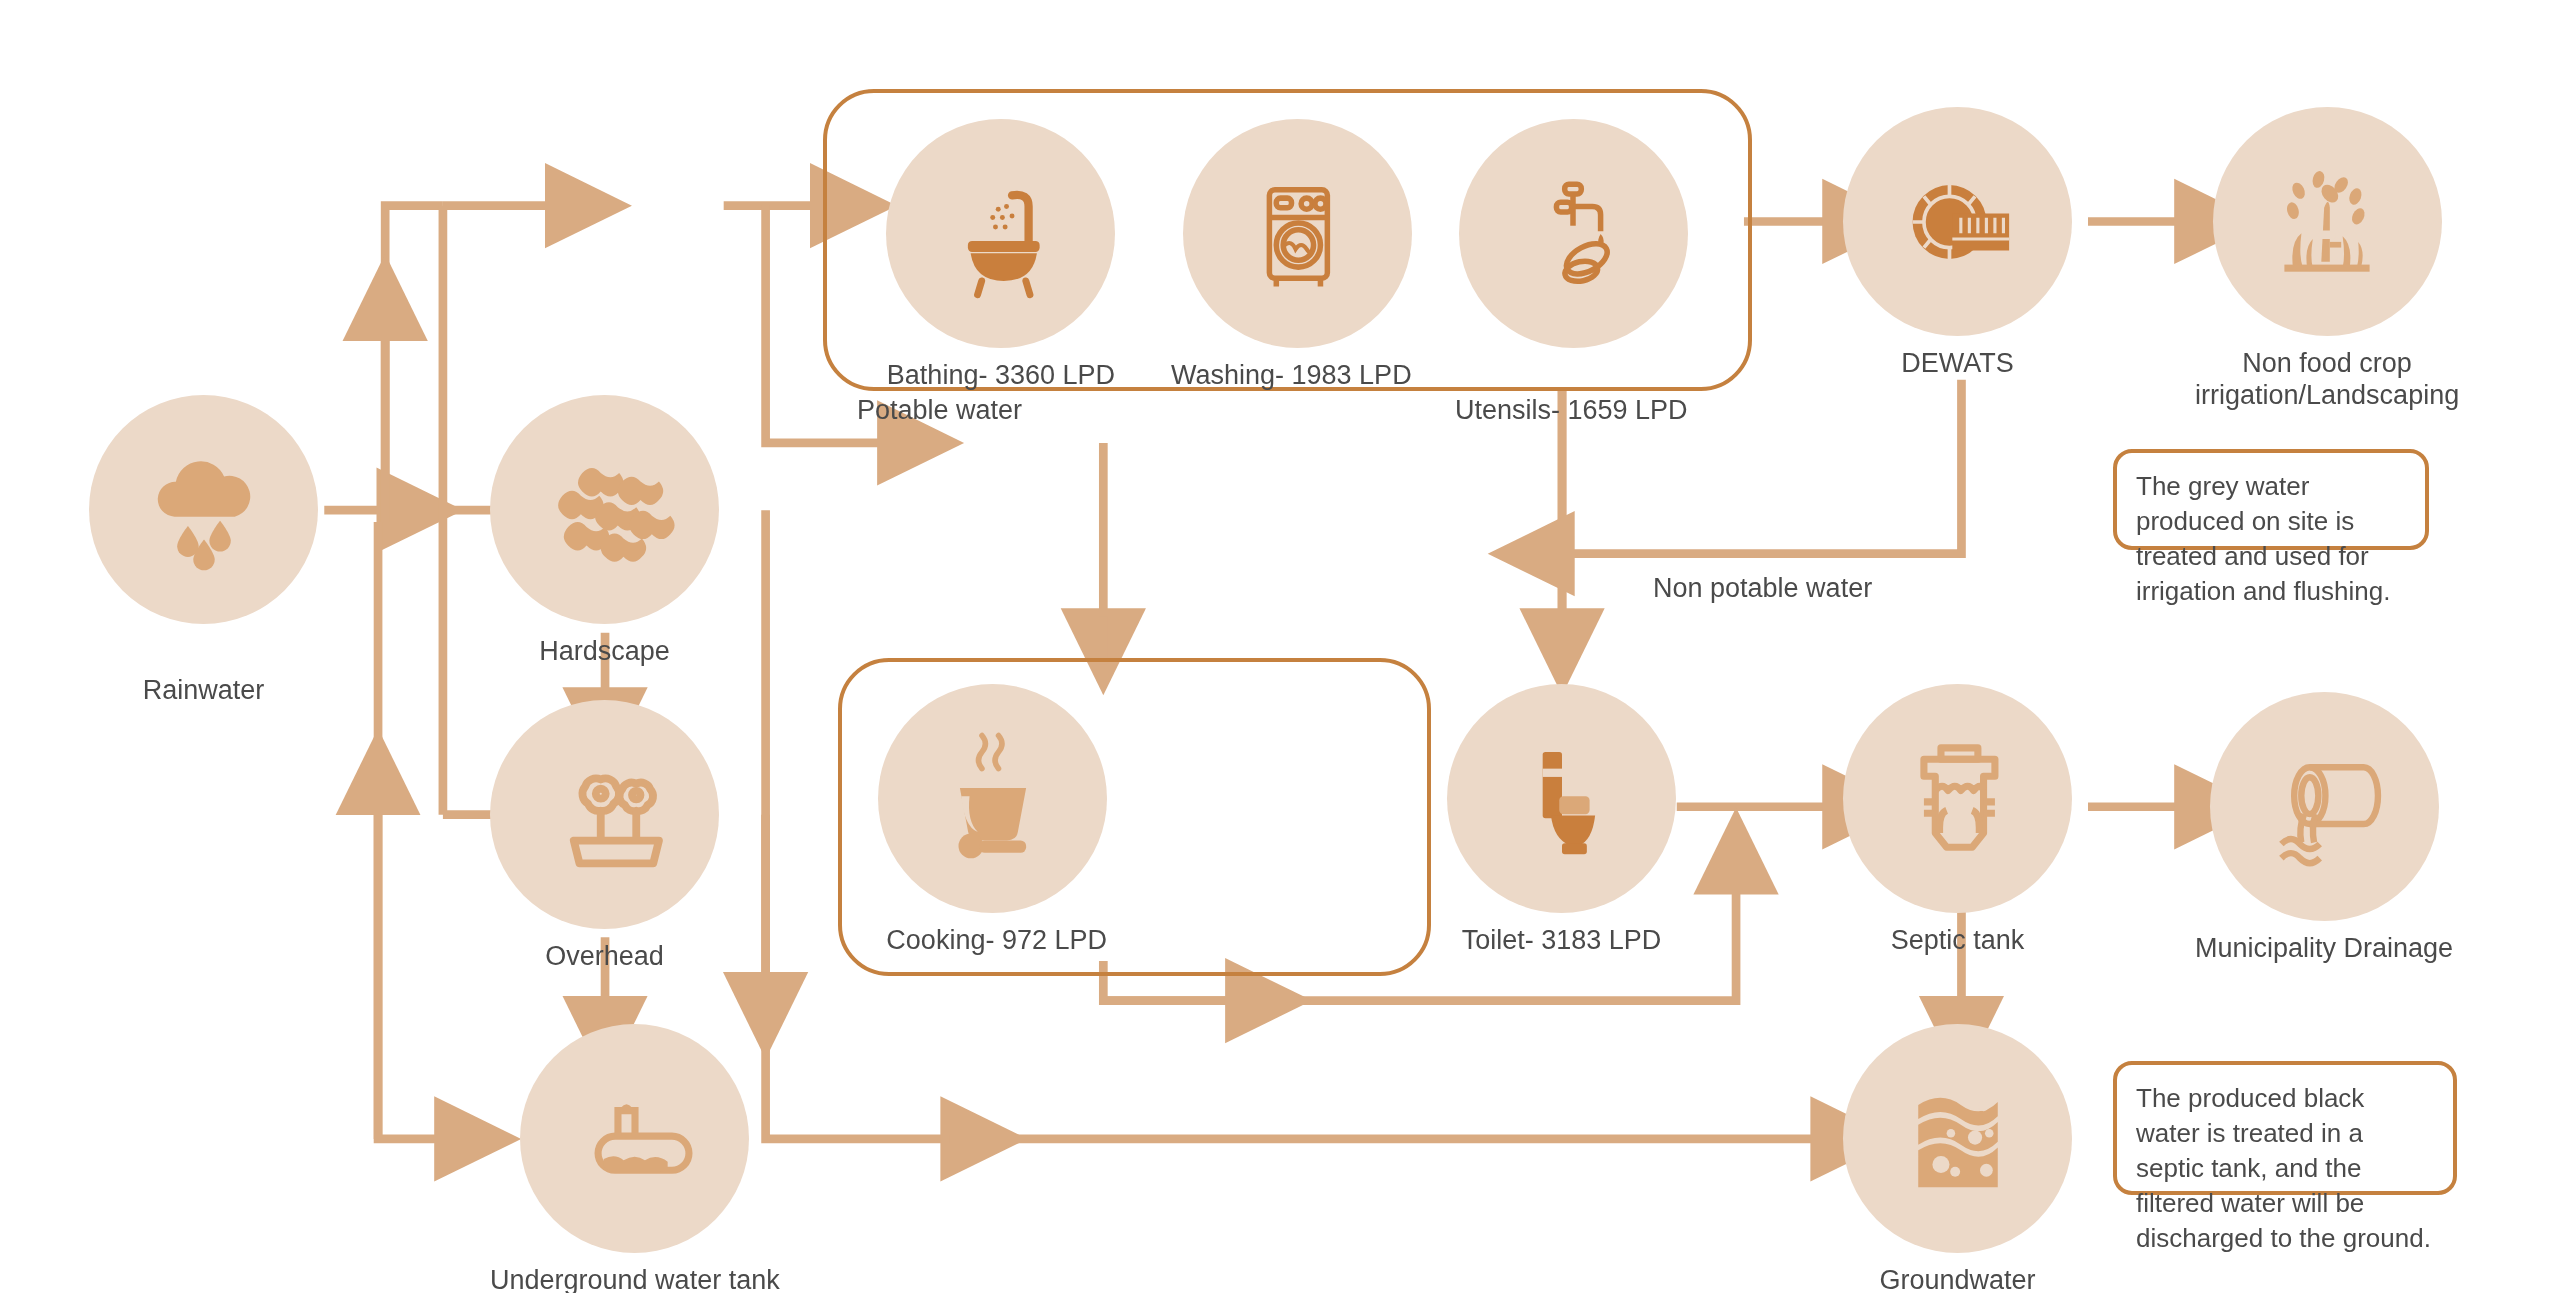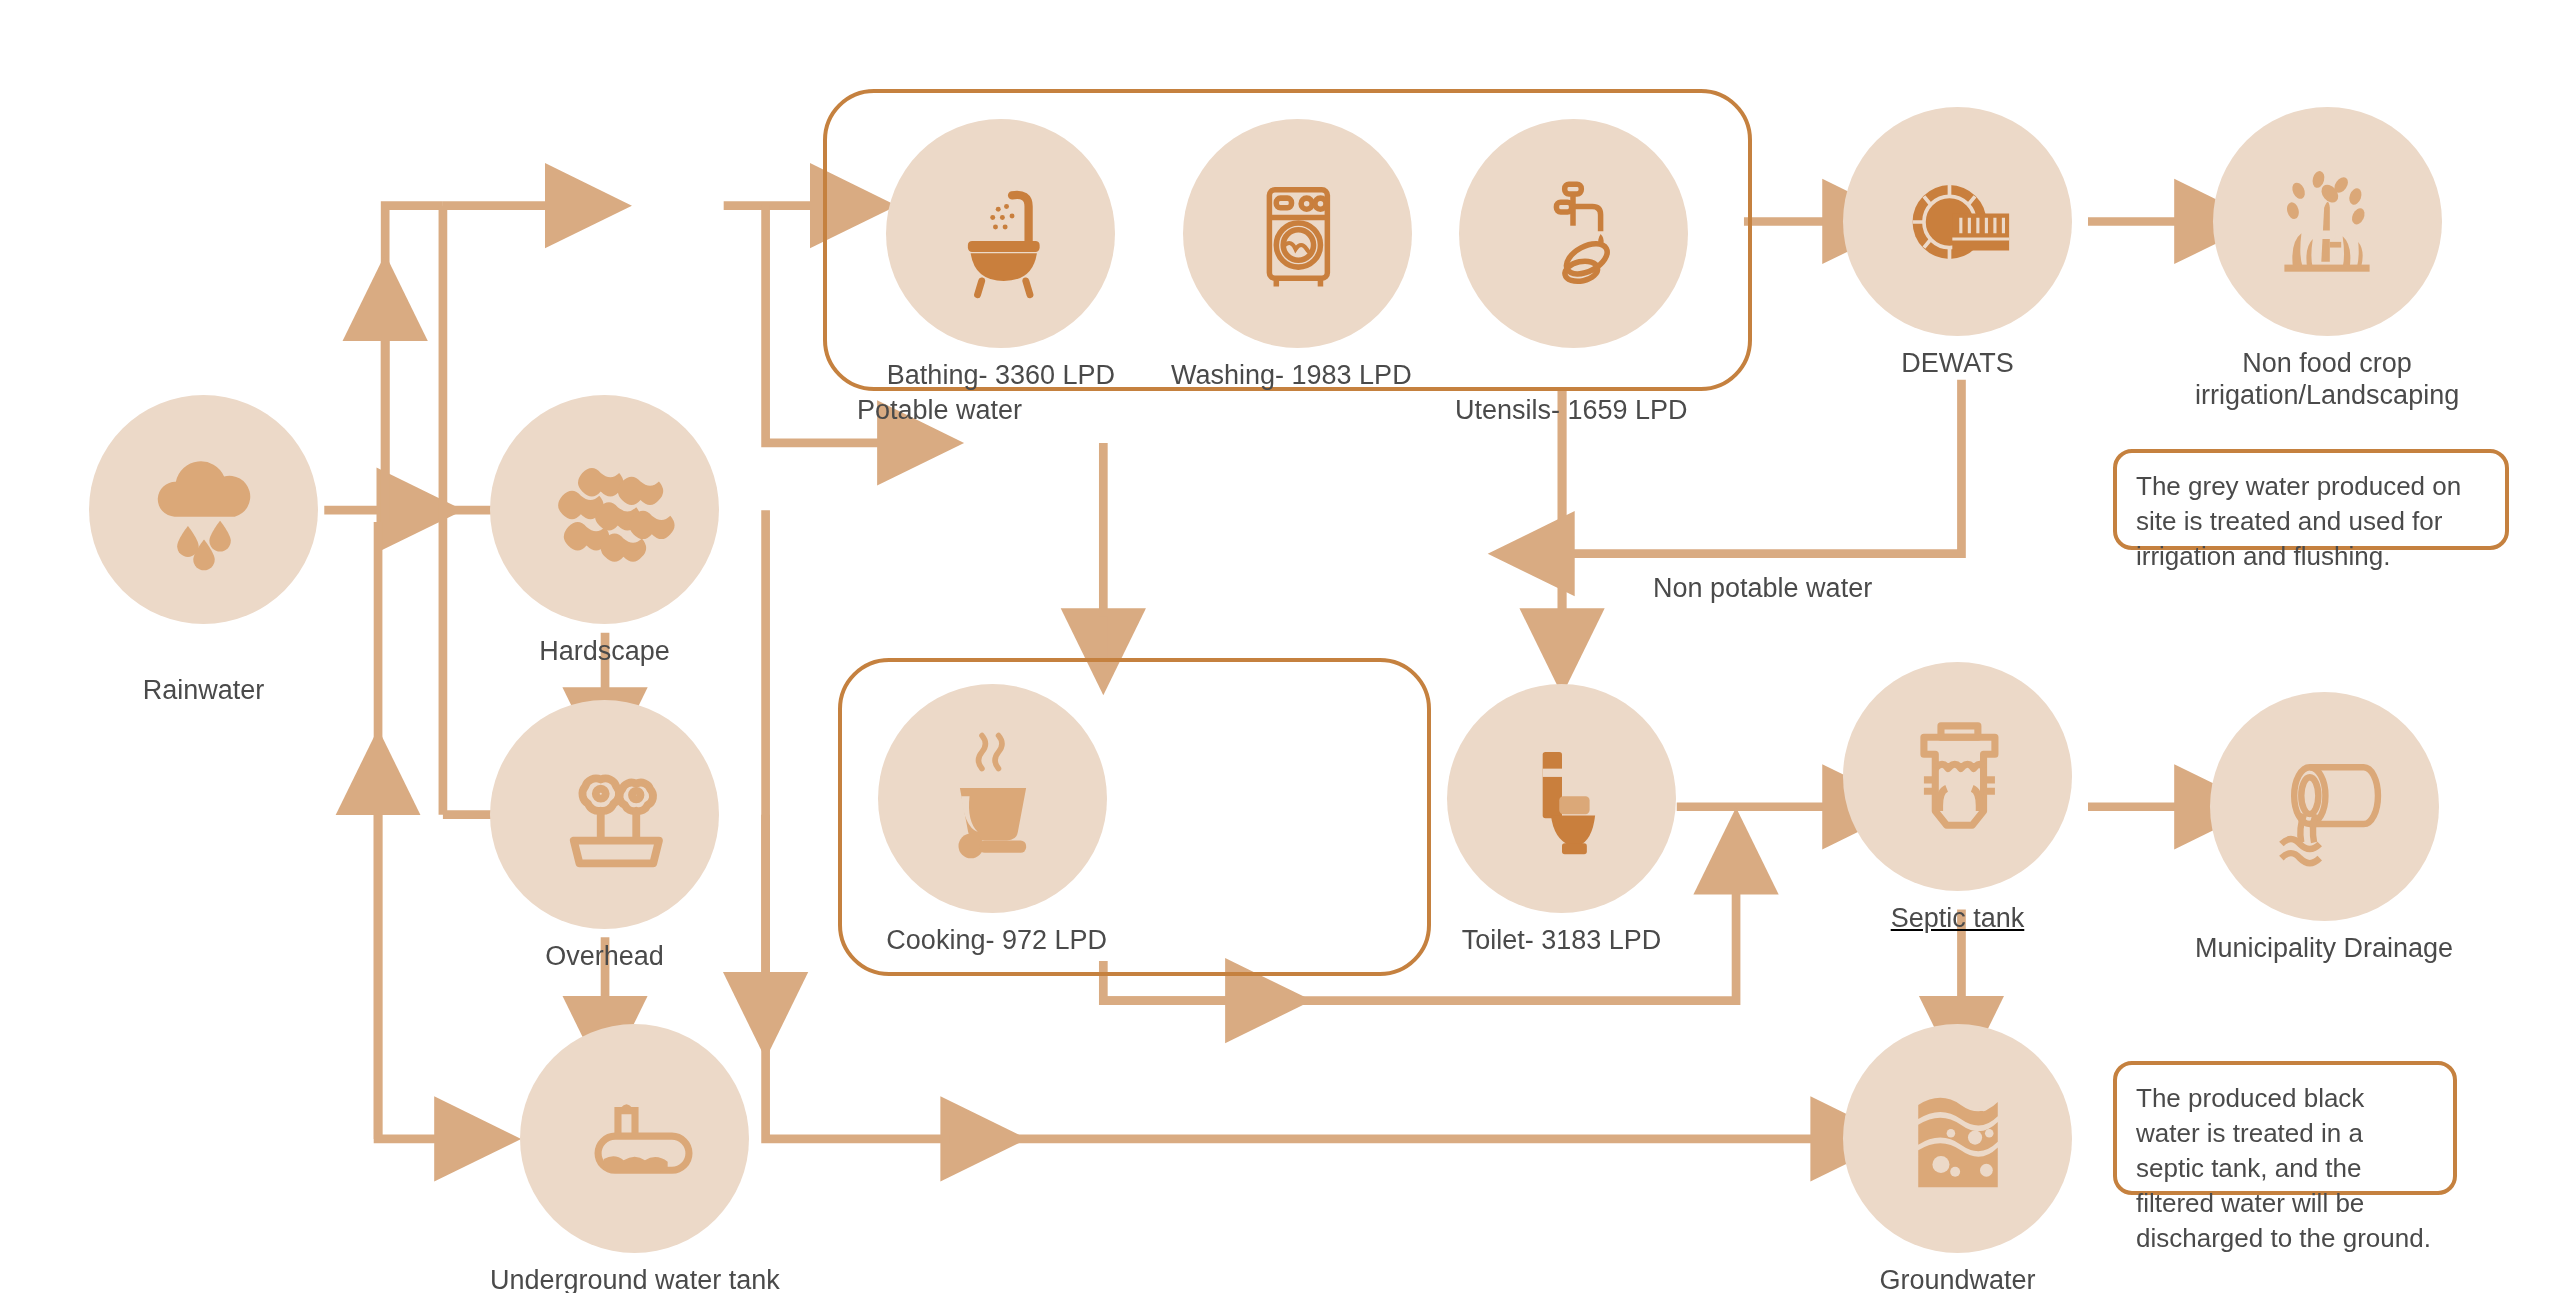--- a/index.html
+++ b/index.html
@@ -272,21 +272,21 @@
         <rect x="36" y="16" width="14" height="48" rx="2" fill="#c97f3d"></rect>
         <rect x="36" y="28" width="14" height="6" fill="#ecd9c8"></rect>
         <rect x="48" y="48" width="22" height="13" rx="3" fill="#dba878"></rect>
         <path d="M42 62 L74 62 q-2 18 -12 22 L56 84 q-12 -5 -14 -22z" fill="#c97f3d"></path>
         <rect x="50" y="82" width="18" height="8" rx="2" fill="#c97f3d"></rect>
       </svg>
     </div>
     <div class="nlabel">Toilet- 3183 LPD</div>
   </div>
 
-  <div class="node" style="left:1843px;top:662px;text-decoration:underline;">
+  <div class="node" style="left:1843px;top:684px;">
     <div class="disc">
       <svg width="142" height="142" viewBox="0 0 100 100">
         <g fill="none" stroke="#dba878" stroke-width="5" stroke-linejoin="round">
           <rect x="38" y="14" width="26" height="8"></rect>
           <path d="M26 22 L76 22 L76 34 L68 34 L68 74 L60 84 L42 84 L34 74 L34 34 L26 34 Z"></path>
           <path d="M34 44 q5 -6 9 0 q5 -6 9 0 q5 -6 9 0 q5 -6 7 0"></path>
           <path d="M26 52 L34 52 M68 52 L76 52 M26 60 L34 60 M68 60 L76 60"></path>
           <path d="M42 58 q-5 2 -5 12 L37 74 M60 58 q5 2 5 12 L65 74"></path>
         </g>
       </svg>
@@ -328,17 +328,17 @@
             <circle cx="70" cy="72" r="4.5"></circle>
         </g>
       </svg>
     </div>
     <div class="nlabel">Groundwater</div>
   </div>
 
   <div class="flow-label" style="left:857px;top:395px;">Potable water</div>
   <div class="flow-label" style="left:1653px;top:525px;margin-top:48px;">Non potable water</div>
 
-  <div class="note" style="left:2113px;top:449px;width:396px;height:101px;">The grey water produced on site is treated and used for irrigation and flushing.</div>
+  <div class="note" style="left:2113px;top:449px;width:316px;height:101px;">The grey water produced on site is treated and used for irrigation and flushing.</div>
   <div class="note" style="left:2113px;top:1061px;width:344px;height:134px;">The produced black water is treated in a septic tank, and the filtered water will be discharged to the ground.</div>
 
 </div>
 
 
 </body></html>

